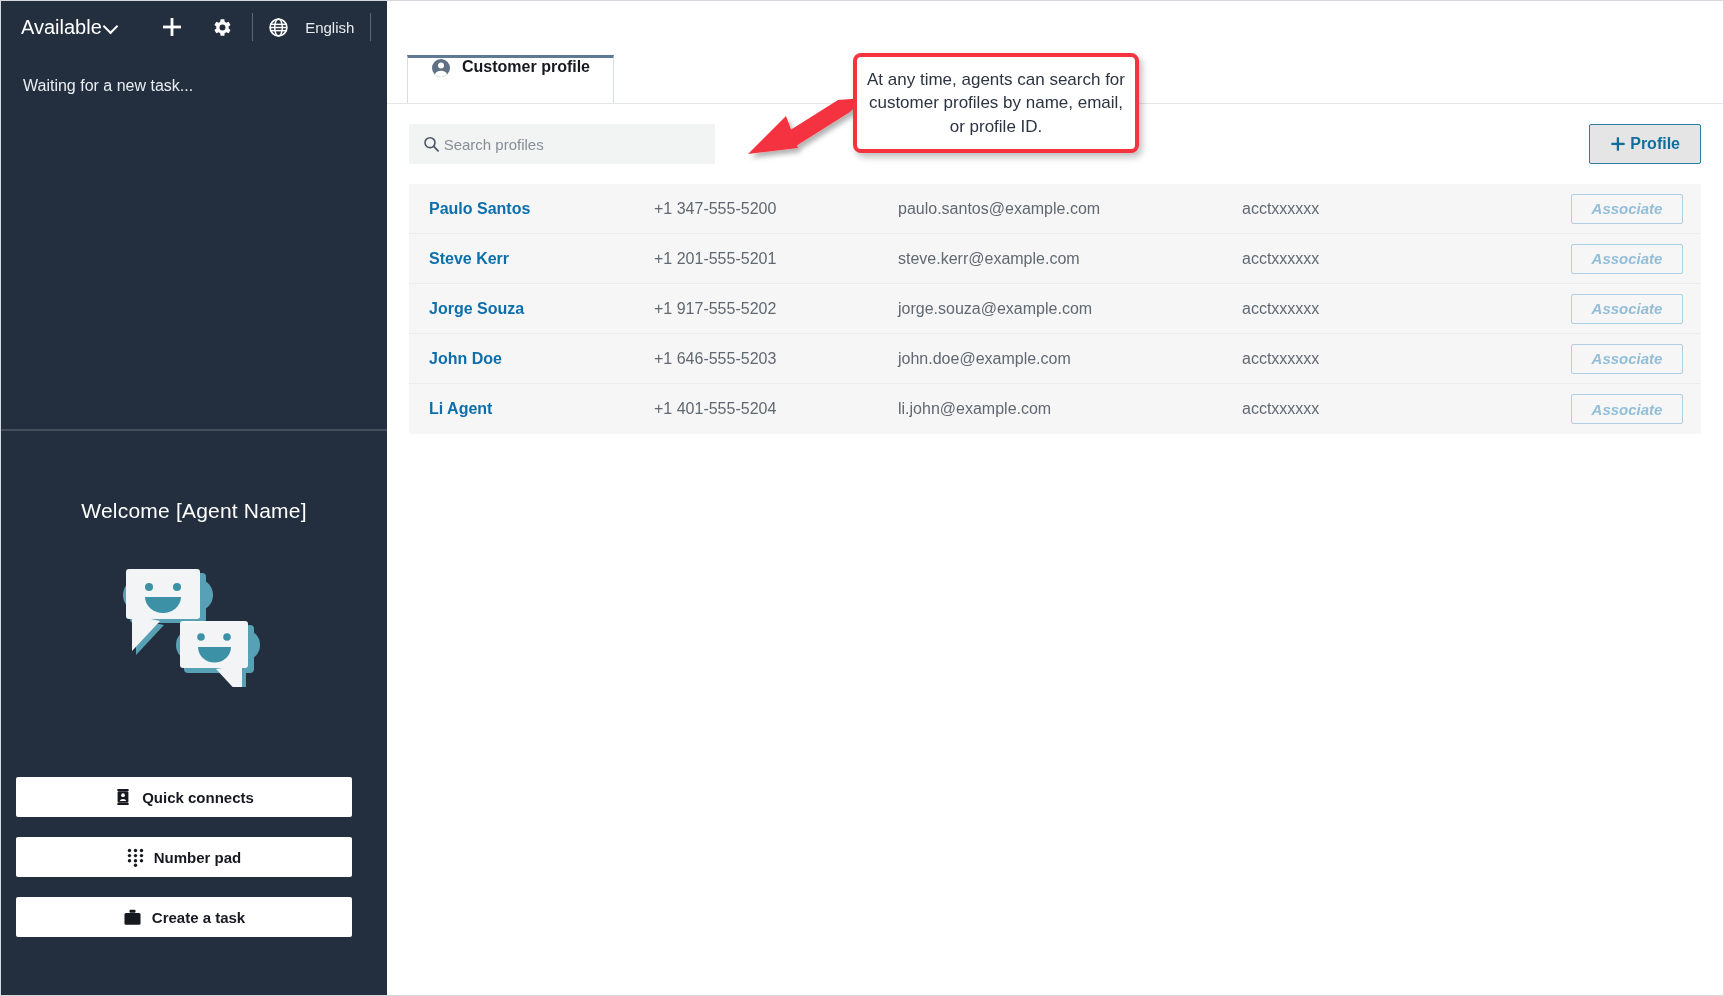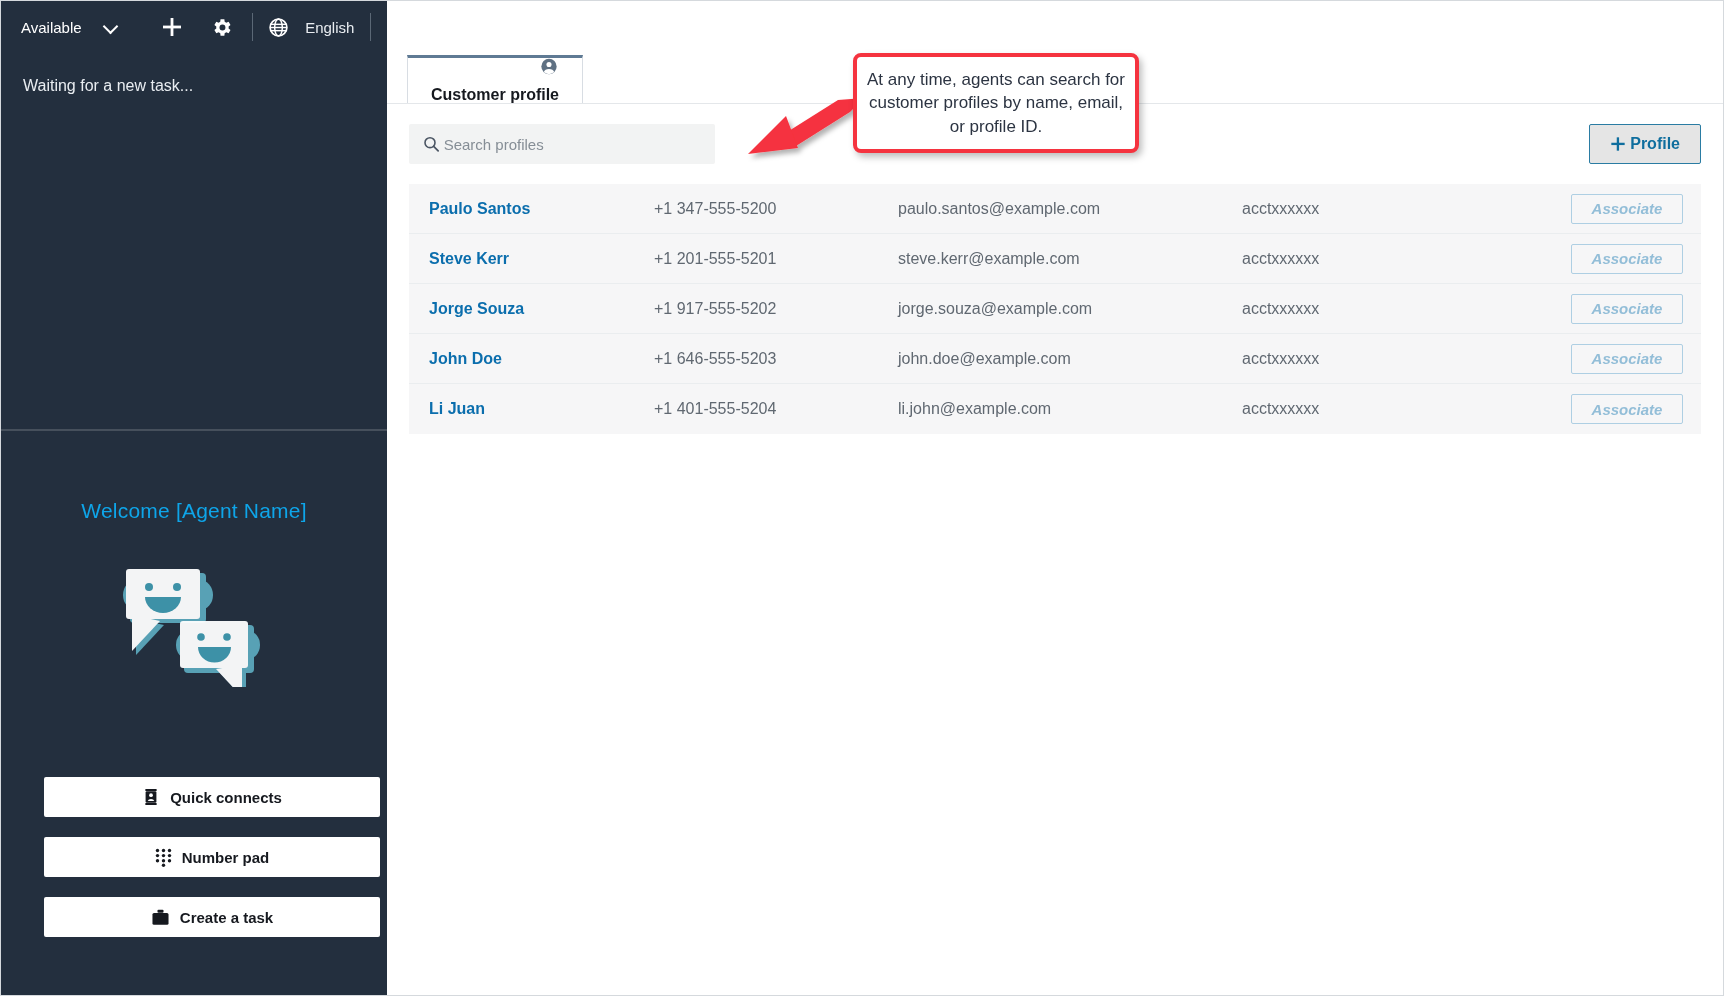--- a/index.html
+++ b/index.html
@@ -24,21 +24,21 @@
   }
   .ccp-topbar {
     height: 52px;
     display: flex; align-items: center;
     background: #232f3e;
     padding-left: 20px;
   }
   .status-select {
     display: flex; align-items: center;
     width: 180px; height: 52px;
-    color: #ffffff; font-size: 15px;
+    color: #ffffff; font-size: 20px;
   }
   .status-select .label { flex: 1; }
   .chev {
     width: 14px; height: 14px; position: relative; margin-right: 18px;
   }
   .chev::after {
     content: ""; position: absolute; left: 1px; top: 1px;
     width: 9px; height: 9px;
     border-right: 2px solid #ffffff; border-bottom: 2px solid #ffffff;
     transform: rotate(45deg);
@@ -55,50 +55,49 @@
     height: 378px;
     padding: 24px 22px;
     border-bottom: 2px solid #46505c;
   }
   .waiting-text { color: #e9edf1; font-size: 16px; }
 
   .welcome-area {
     padding-top: 68px;
     display: flex; flex-direction: column; align-items: center;
   }
-  .welcome-text { color: #0ea5e9; font-size: 21px; letter-spacing: .2px; }
+  .welcome-text { color: #ffffff; font-size: 21px; letter-spacing: .2px; }
   .bubbles { margin-top: 34px; width: 160px; height: 130px; position: relative; }
 
   .ccp-buttons {
-    position: absolute; left: 43px; bottom: 58px; width: 336px;
+    position: absolute; left: 15px; bottom: 58px; width: 336px;
     display: flex; flex-direction: column; gap: 20px;
   }
   .ccp-btn {
     height: 40px; background: #ffffff; border: none; border-radius: 2px;
     display: flex; align-items: center; justify-content: center; gap: 10px;
     color: #16191f; font-size: 15px; font-weight: bold; cursor: pointer;
   }
 
   
   .content {
     position: absolute; left: 386px; top: 52px;
     width: 1336px; height: 942px;
     background: #ffffff;
   }
   .tabbar { height: 51px; position: relative; }
   .tab {
     position: absolute; left: 20px; top: 2px;
     height: 49px; padding: 0 23px;
-    display: flex; align-items: flex-end; gap: 11px;
+    display: flex; align-items: flex-start; gap: 11px;
     background: #ffffff;
     border: 1px solid #d8dde3; border-bottom: none;
     border-top: 3px solid #5f7a94;
     color: #16191f; font-size: 16px; font-weight: bold;
     cursor: pointer;
-    flex-direction: column;
   }
   .tabbar::after {
     content: ""; position: absolute; left: 0; right: 0; bottom: 0;
     height: 1px; background: #e4e7ea;
   }
 
   .search-row {
     position: relative; height: 80px;
     display: flex; align-items: center;
     padding: 0 22px;
@@ -357,21 +356,21 @@
         <div class="c-name">John Doe</div>
         <div class="c-phone">+1 646-555-5203</div>
         <div class="c-email">john.doe@example.com</div>
         <div class="c-acct">acctxxxxxx</div>
         <div class="c-assoc">
           <button class="assoc-btn">Associate</button>
         </div>
       </div>
 
       <div class="row">
-        <div class="c-name">Li Juan</div>
+        <div class="c-name">Li Agent</div>
         <div class="c-phone">+1 401-555-5204</div>
         <div class="c-email">li.john@example.com</div>
         <div class="c-acct">acctxxxxxx</div>
         <div class="c-assoc">
           <button class="assoc-btn">Associate</button>
         </div>
       </div>
 
     </div>
   </div>

